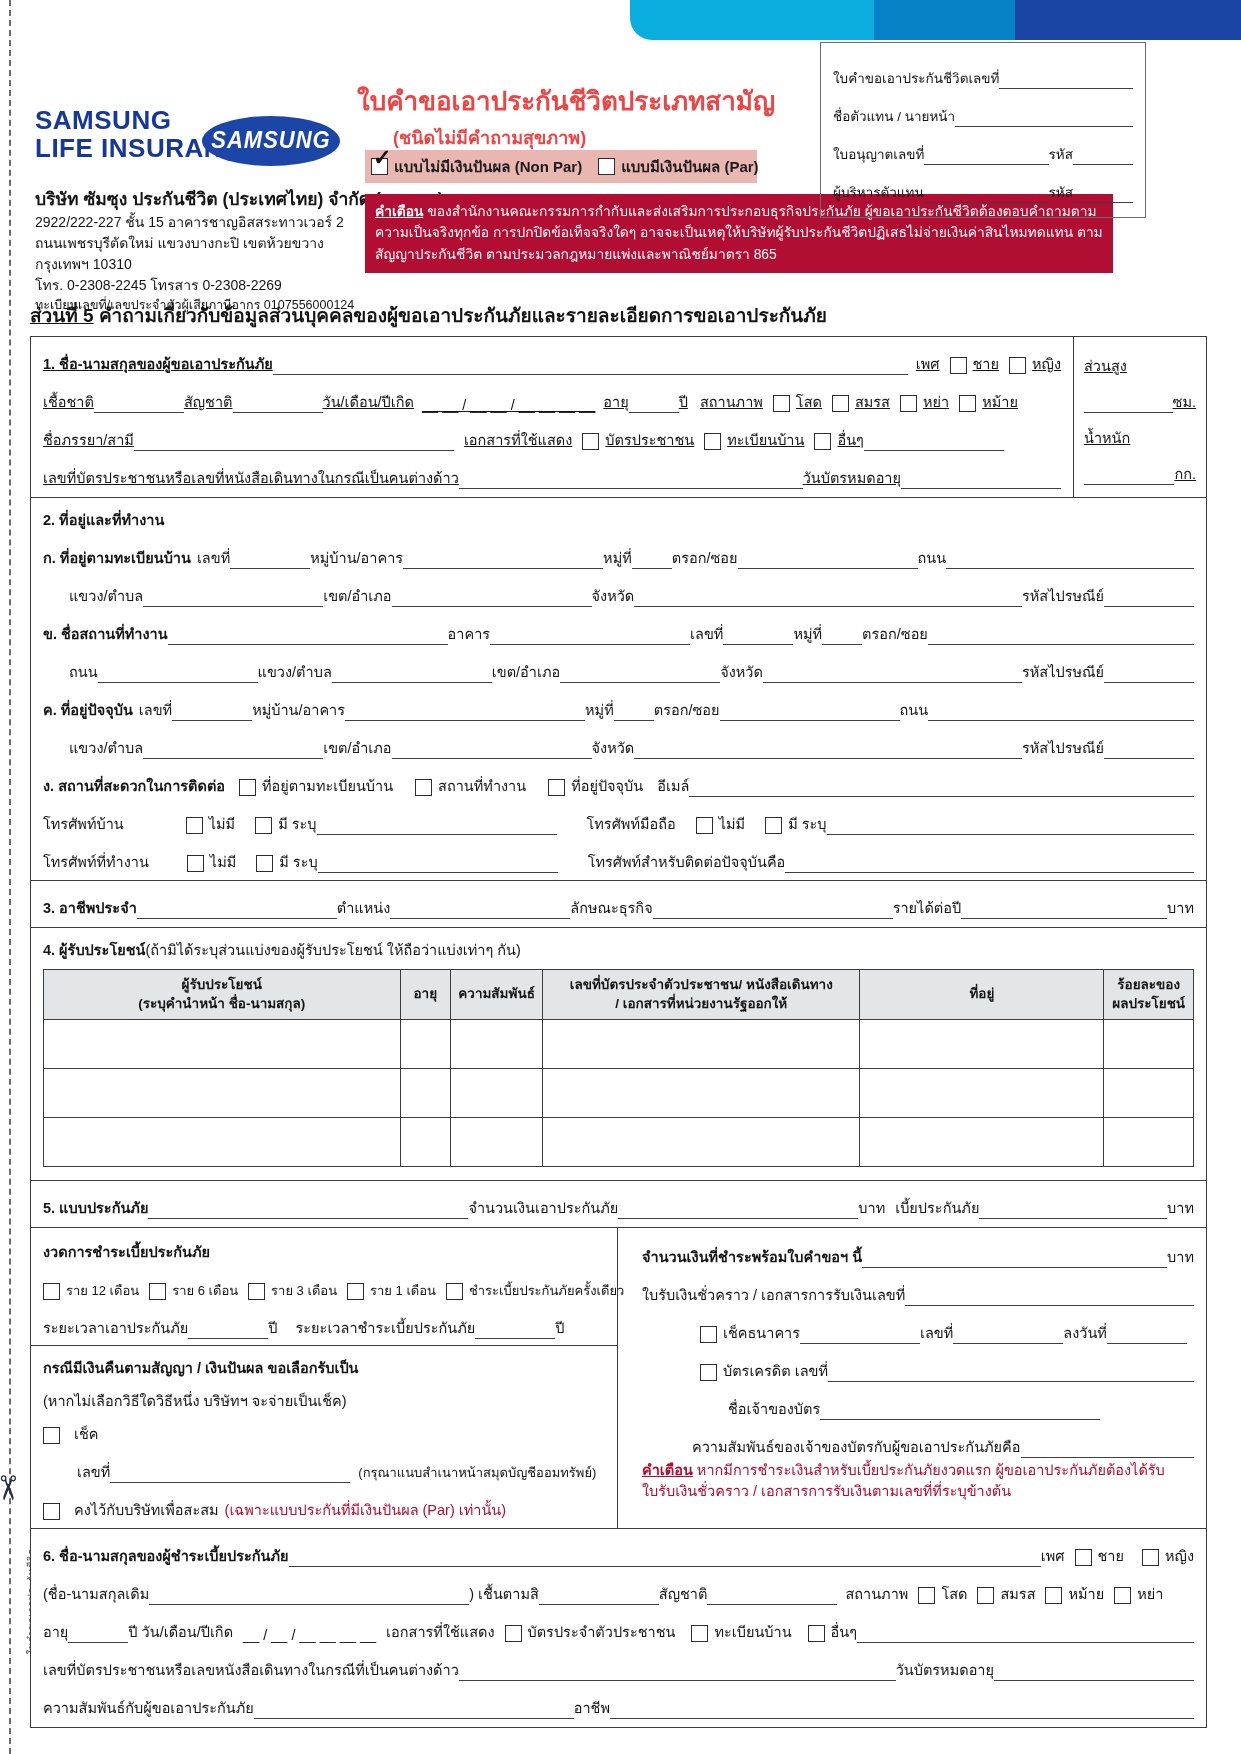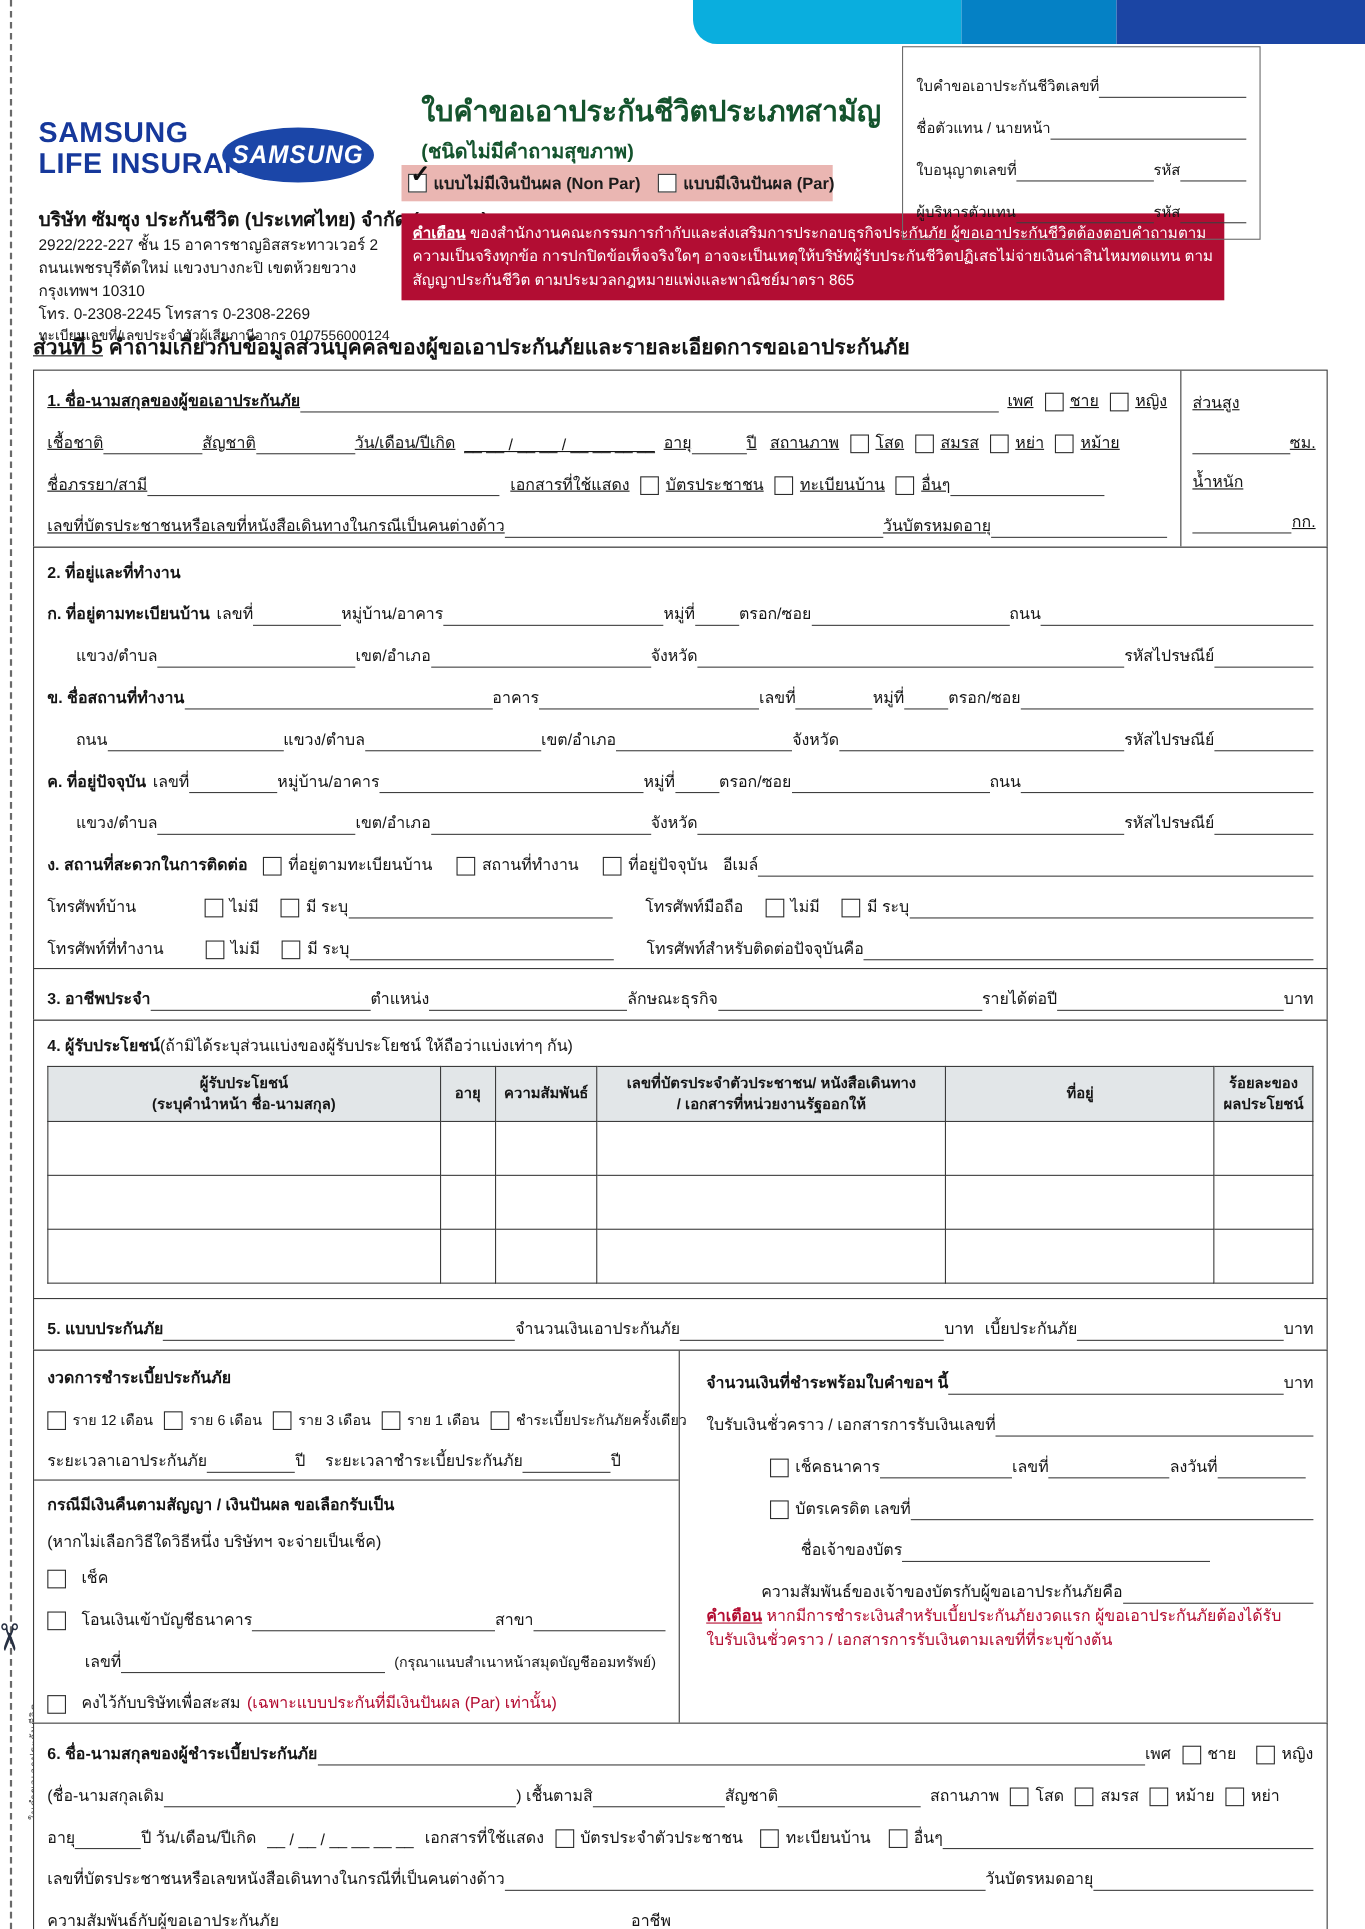--- a/index.html
+++ b/index.html
@@ -24,23 +24,23 @@
   .brand{position:absolute;left:5px;top:106px;color:#16389b;font-weight:bold;
     font-size:26px;line-height:1.08;letter-spacing:.5px;}
   .logo-oval{position:absolute;left:172px;top:116px;width:138px;height:50px;background:#1b46a8;
     border-radius:50%;display:flex;align-items:center;justify-content:center;}
   .logo-oval span{color:#fff;font-weight:bold;font-size:22px;letter-spacing:1px;
     font-style:italic;transform:scaleY(1.05);}
   .company{position:absolute;left:5px;top:186px;width:340px;line-height:1.5;}
   .company .cname{font-weight:bold;font-size:17.5px;white-space:nowrap;}
   .company .cline{font-size:14px;}
   .company .creg{font-size:12.5px;}
-  .title-block{position:absolute;left:353px;top:80px;color:#14532d;}
+  .title-block{position:absolute;left:327px;top:80px;color:#ef4444;}
   .title-block .t1{font-size:26px;font-weight:bold;white-space:nowrap;}
-  .title-block .t2{font-size:18px;font-weight:bold;margin-top:2px;}
+  .title-block .t2{font-size:18px;font-weight:bold;margin-top:2px;margin-left:36px;}
   .plan-band{position:absolute;left:335px;top:150px;width:392px;height:33px;background:#eab6b2;
     display:flex;align-items:center;font-weight:bold;font-size:15px;color:#1b1b1b;}
   .warning-box{position:absolute;left:335px;top:194px;width:728px;background:#b20d33;color:#fff;
     padding:7px 10px 8px 10px;font-size:13.8px;line-height:1.55;}
   .warning-box .wt{font-weight:bold;text-decoration:underline;}
   .refbox{position:absolute;left:790px;top:42px;width:300px;border:1.5px solid #6b6b6b;
     padding:10px 12px 12px 12px;font-size:13.5px;}
   .refbox .row{min-height:36px;}
   
   .row{display:flex;align-items:flex-end;min-height:36px;padding-bottom:2px;}
@@ -447,27 +447,20 @@
             <span class="lbl b">กรณีมีเงินคืนตามสัญญา / เงินปันผล ขอเลือกรับเป็น</span>
           </div>
         <div class="row tight">
             <span class="lbl">(หากไม่เลือกวิธีใดวิธีหนึ่ง บริษัทฯ จะจ่ายเป็นเช็ค)</span>
           </div>
         <div class="row tight">
           <span class="cb" style="margin-left:0"></span>
             <span class="lbl" style="margin-left:8px">เช็ค</span>
         </div>
         <div class="row">
-          <span class="cb" style="margin-left:0"></span>
-            <span class="lbl" style="margin-left:8px">โอนเงินเข้าบัญชีธนาคาร</span>
-            <span class="fl"></span>
-          <span class="lbl">สาขา</span>
-            <span class="fl w120"></span>
-        </div>
-        <div class="row">
           <span class="lbl ind">เลขที่</span>
             <span class="fl w240"></span>
           <span class="lbl small" style="margin-left:8px">(กรุณาแนบสำเนาหน้าสมุดบัญชีออมทรัพย์)</span>
         </div>
         <div class="row">
           <span class="cb" style="margin-left:0"></span>
             <span class="lbl" style="margin-left:8px">คงไว้กับบริษัทเพื่อสะสม</span>
           <span class="lbl red" style="margin-left:6px">(เฉพาะแบบประกันที่มีเงินปันผล (Par) เท่านั้น)</span>
         </div>
       </div>

